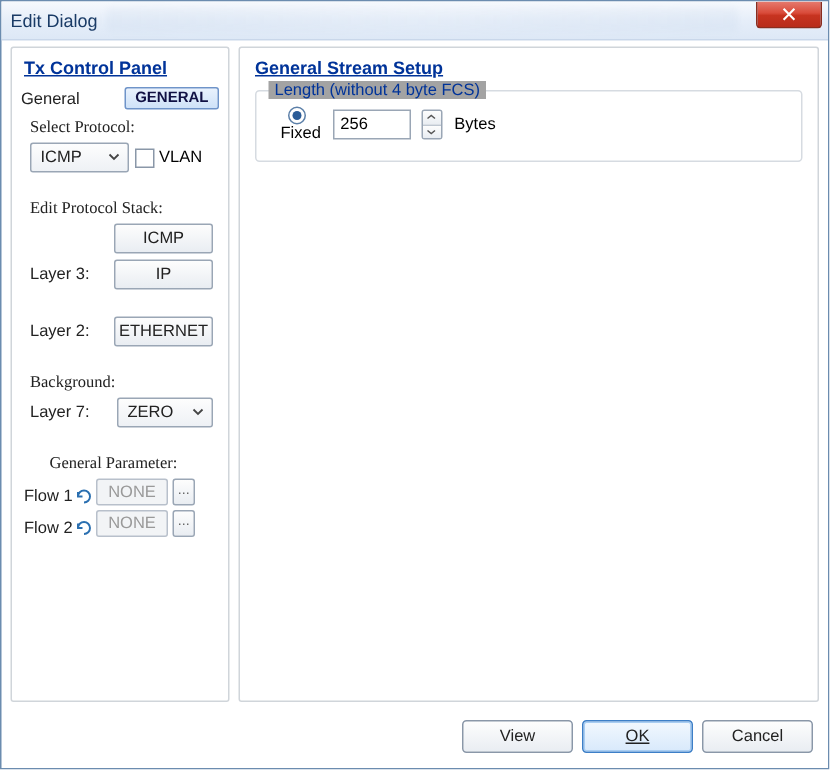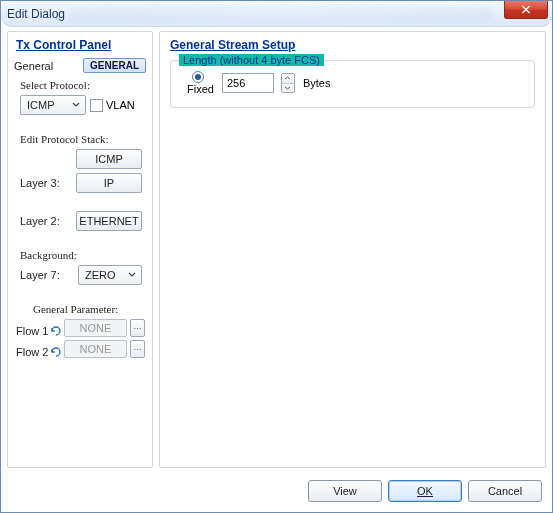--- a/index.html
+++ b/index.html
@@ -1,18 +1,18 @@
 <!DOCTYPE html>
 <html><head>
 <meta charset="utf-8">
 <style>
 * { box-sizing: border-box; font-family: "Segoe UI", Tahoma, sans-serif; font-size: 11px; }
 body { margin: 0; padding: 0; background: #fff; }
 .window { width: 553px; height: 513px; border: 1px solid #6b8caf; background: #fff; position: relative; }
-.titlebar { height: 26px; background: linear-gradient(to bottom, #f6f9fd 0%, #e6eef9 50%, #dde8f6 100%); border-bottom: 1px solid #c9d7ea; display: flex; align-items: center; padding: 0 0 0 6px; position: relative; border-radius: 11px; }
+.titlebar { height: 26px; background: linear-gradient(to bottom, #f6f9fd 0%, #e6eef9 50%, #dde8f6 100%); border-bottom: 1px solid #c9d7ea; display: flex; align-items: center; padding: 0 0 0 6px; position: relative; }
 .title { color: #1a3b66; font-size: 12px; }
 .close-btn { position: absolute; right: 4px; top: 0; width: 44px; height: 18px; background: linear-gradient(to bottom, #e67a6e 0%, #d94b3a 45%, #c73320 55%, #b82c1a 100%); border: 1px solid #8a2c1e; border-top: none; border-radius: 0 0 3px 3px; display: flex; align-items: center; justify-content: center; cursor: pointer; }
 .close-btn svg { width: 10px; height: 9px; }
 .content { position: absolute; top: 30px; left: 6px; right: 6px; bottom: 44px; display: flex; gap: 6px; }
 .panel { border: 1px solid #d0d5da; background: #fff; border-radius: 2px; }
 .left-panel { width: 146px; padding: 4px 6px 6px 6px; }
 .right-panel { flex: 1; padding: 4px 8px 6px 8px; }
 .panel-title { color: #003399; font-weight: bold; font-size: 12px; margin: 2px 0 6px 2px; text-decoration: underline; }
 .general-row { display: flex; align-items: center; justify-content: space-between; margin-bottom: 6px; }
 .general-label { color: #222; }
@@ -25,25 +25,25 @@
 .row { display: flex; align-items: center; margin: 4px 0; }
 .checkbox { width: 13px; height: 13px; border: 1px solid #8a97a8; background: #fff; margin-right: 3px; display: inline-block; }
 .vlan-wrap { display: inline-flex; align-items: center; margin-left: 4px; }
 .sep { height: 10px; }
 .stack-lbl { width: 44px; color: #222; margin-left: 6px; }
 .stack-btn { width: 66px; height: 20px; background: linear-gradient(to bottom, #fdfdfd, #e9edf2); border: 1px solid #9aa6b5; border-radius: 2px; text-align: center; line-height: 18px; color: #222; cursor: pointer; margin-left: auto; margin-right: 4px; }
 .bg-combo { width: 64px; margin-left: auto; margin-right: 4px; }
 .flow-row { display: flex; align-items: flex-end; margin: 3px 0 3px 2px; }
 .flow-label { width: 34px; color: #222; }
 .arrow-icon { width: 12px; height: 12px; display: flex; align-items: center; justify-content: center; margin-right: 2px; }
-.flow-field { width: 63px; height: 18px; border: 1px solid #b8c0cb; background: #f2f4f6; color: #999; text-align: center; line-height: 16px; border-radius: 2px; }
+.flow-field { width: 48px; height: 18px; border: 1px solid #b8c0cb; background: #f2f4f6; color: #999; text-align: center; line-height: 16px; border-radius: 2px; }
 .flow-btn { width: 15px; height: 18px; border: 1px solid #9aa6b5; background: linear-gradient(to bottom, #fdfdfd, #e9edf2); border-radius: 2px; margin-left: 3px; cursor: pointer; display: flex; align-items: center; justify-content: center; }
 .flow-btn::after { content: "⋯"; font-size: 8px; color: #555; }
 .groupbox { border: 1px solid #d6dbe1; border-radius: 3px; padding: 10px 10px 12px 10px; margin: 8px 2px 2px 2px; position: relative; }
-.group-legend { position: absolute; top: -7px; left: 8px; background: #14b8a6; padding: 0 4px; color: #003399; }
+.group-legend { position: absolute; top: -7px; left: 8px; background: #a3a3a3; padding: 0 4px; color: #003399; }
 .radio-row { display: flex; align-items: center; gap: 8px; margin-left: 6px; }
 .radio { width: 12px; height: 12px; border: 1px solid #5b7fa8; border-radius: 50%; display: inline-flex; align-items: center; justify-content: center; margin-right: 4px; }
 .radio.checked::after { content: ""; width: 6px; height: 6px; background: #2a5b97; border-radius: 50%; }
 .num-input { width: 52px; height: 20px; border: 1px solid #9aa6b5; padding: 0 4px; background: #fff; }
 .spinner { display: inline-flex; flex-direction: column; border: 1px solid #9aa6b5; border-radius: 2px; height: 20px; width: 14px; margin-left: -1px; overflow: hidden; }
 .spin-btn { flex: 1; background: linear-gradient(to bottom, #fdfdfd, #e9edf2); display: flex; align-items: center; justify-content: center; cursor: pointer; }
 .spin-btn:first-child { border-bottom: 1px solid #c0c8d2; }
 .spin-btn svg { width: 7px; height: 4px; }
 .footer { position: absolute; bottom: 10px; right: 10px; display: flex; gap: 6px; }
 .btn { min-width: 74px; height: 22px; border: 1px solid #8a97a8; border-radius: 3px; background: linear-gradient(to bottom, #fdfdfd, #e9edf2); color: #222; cursor: pointer; padding: 0 10px; }

